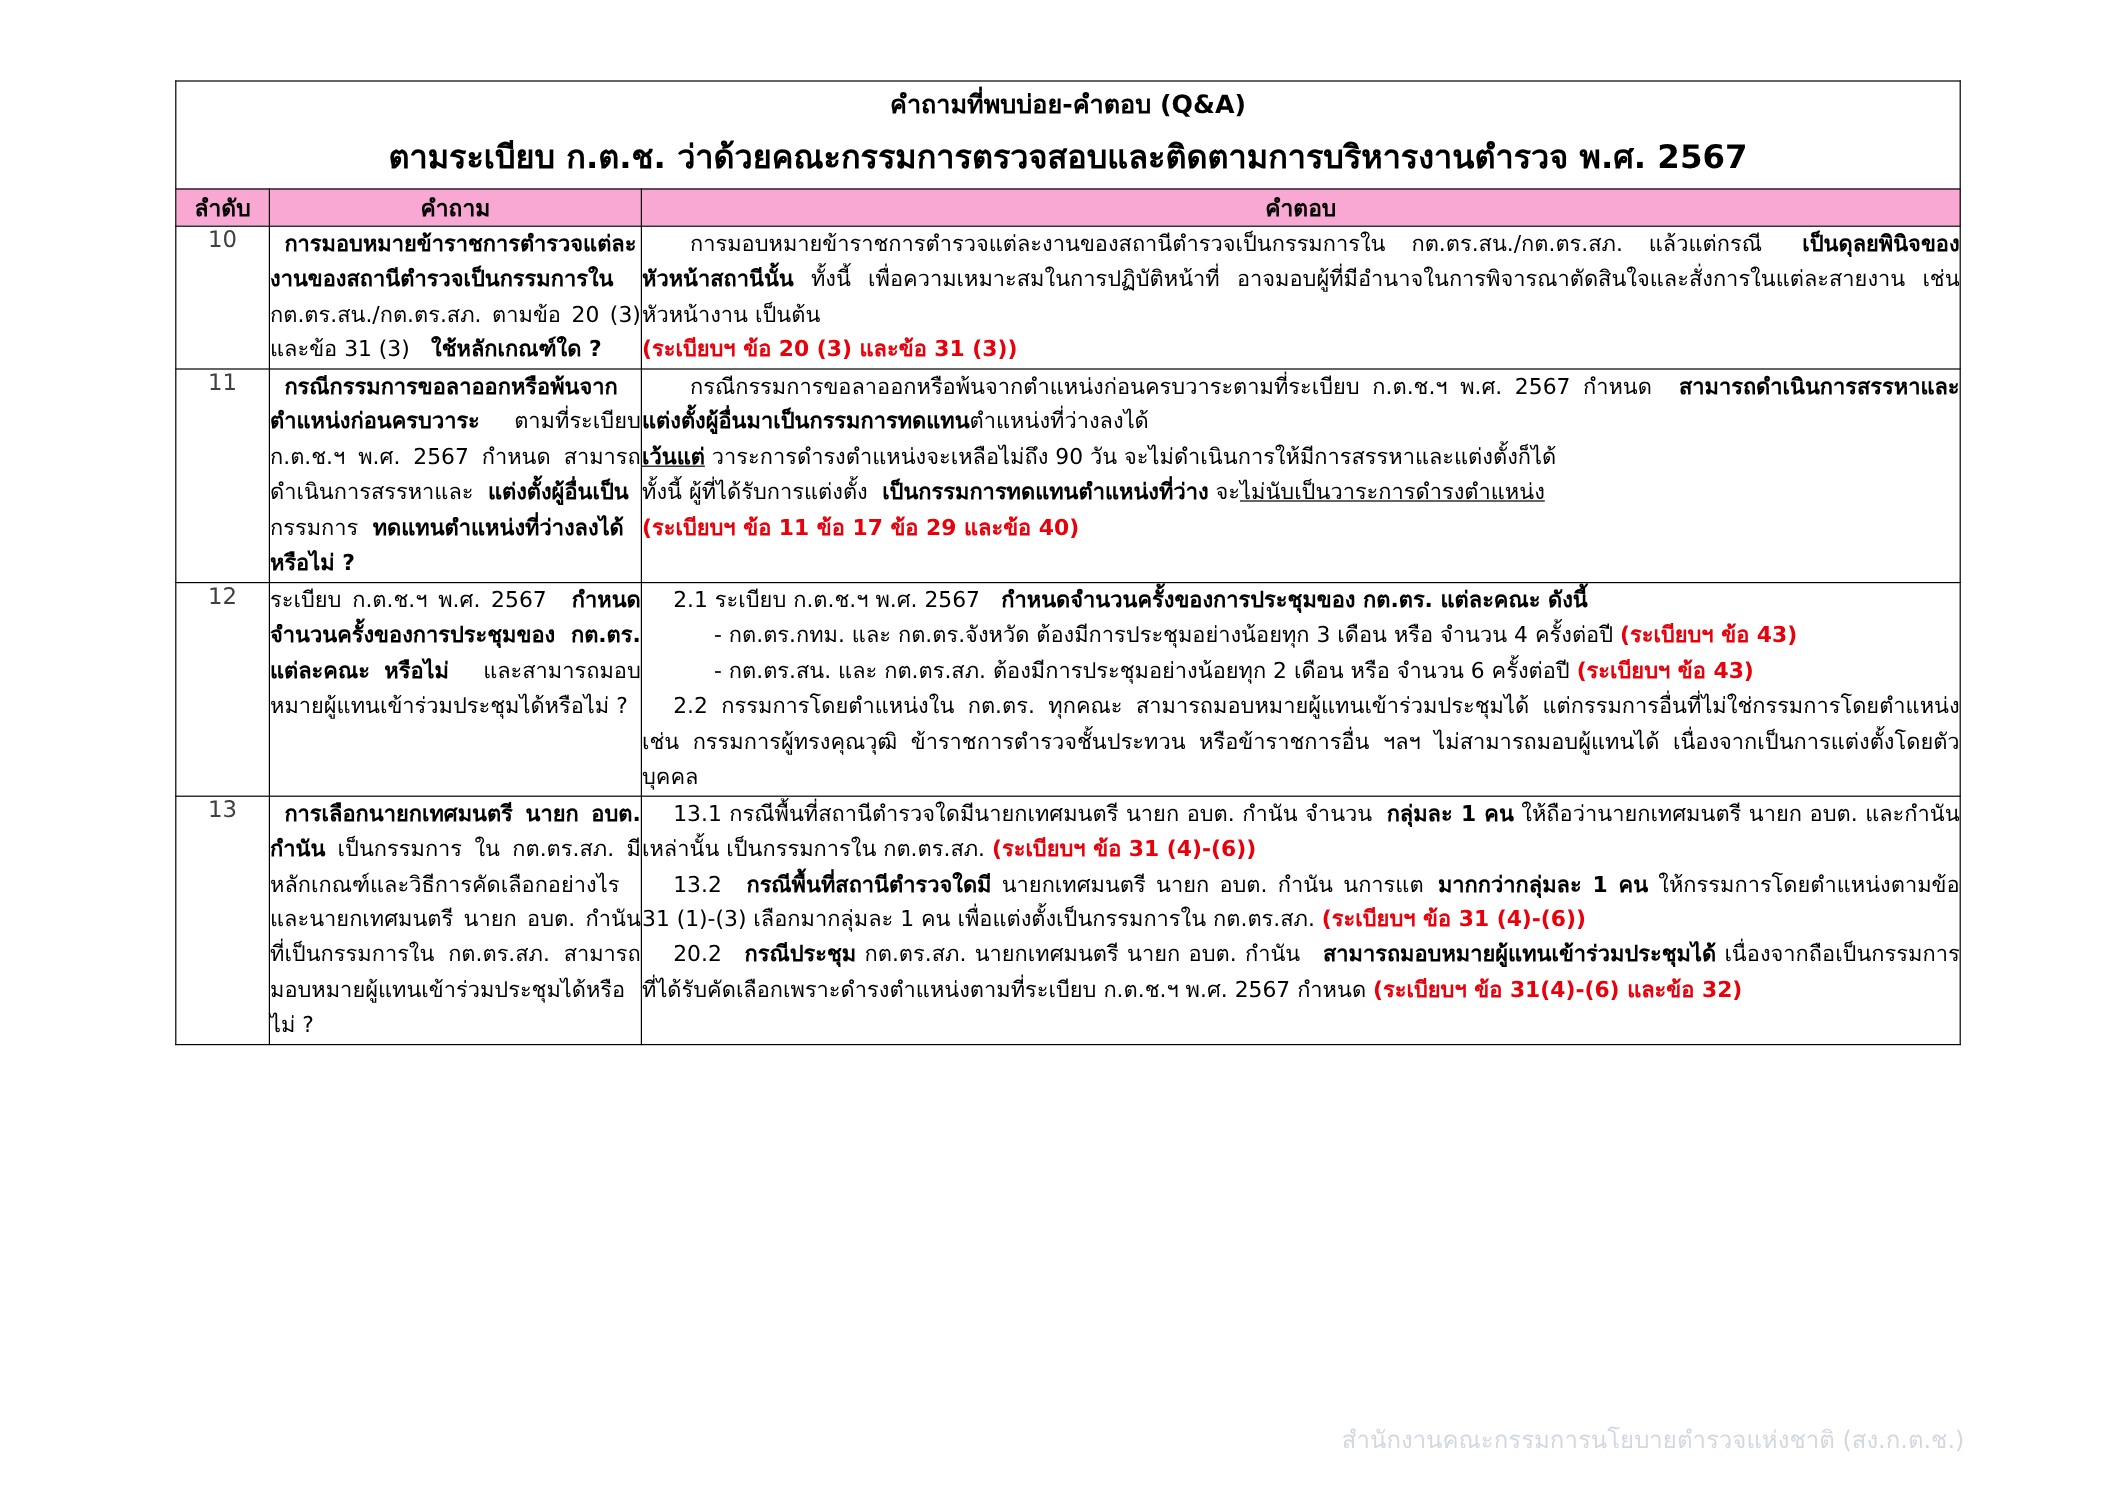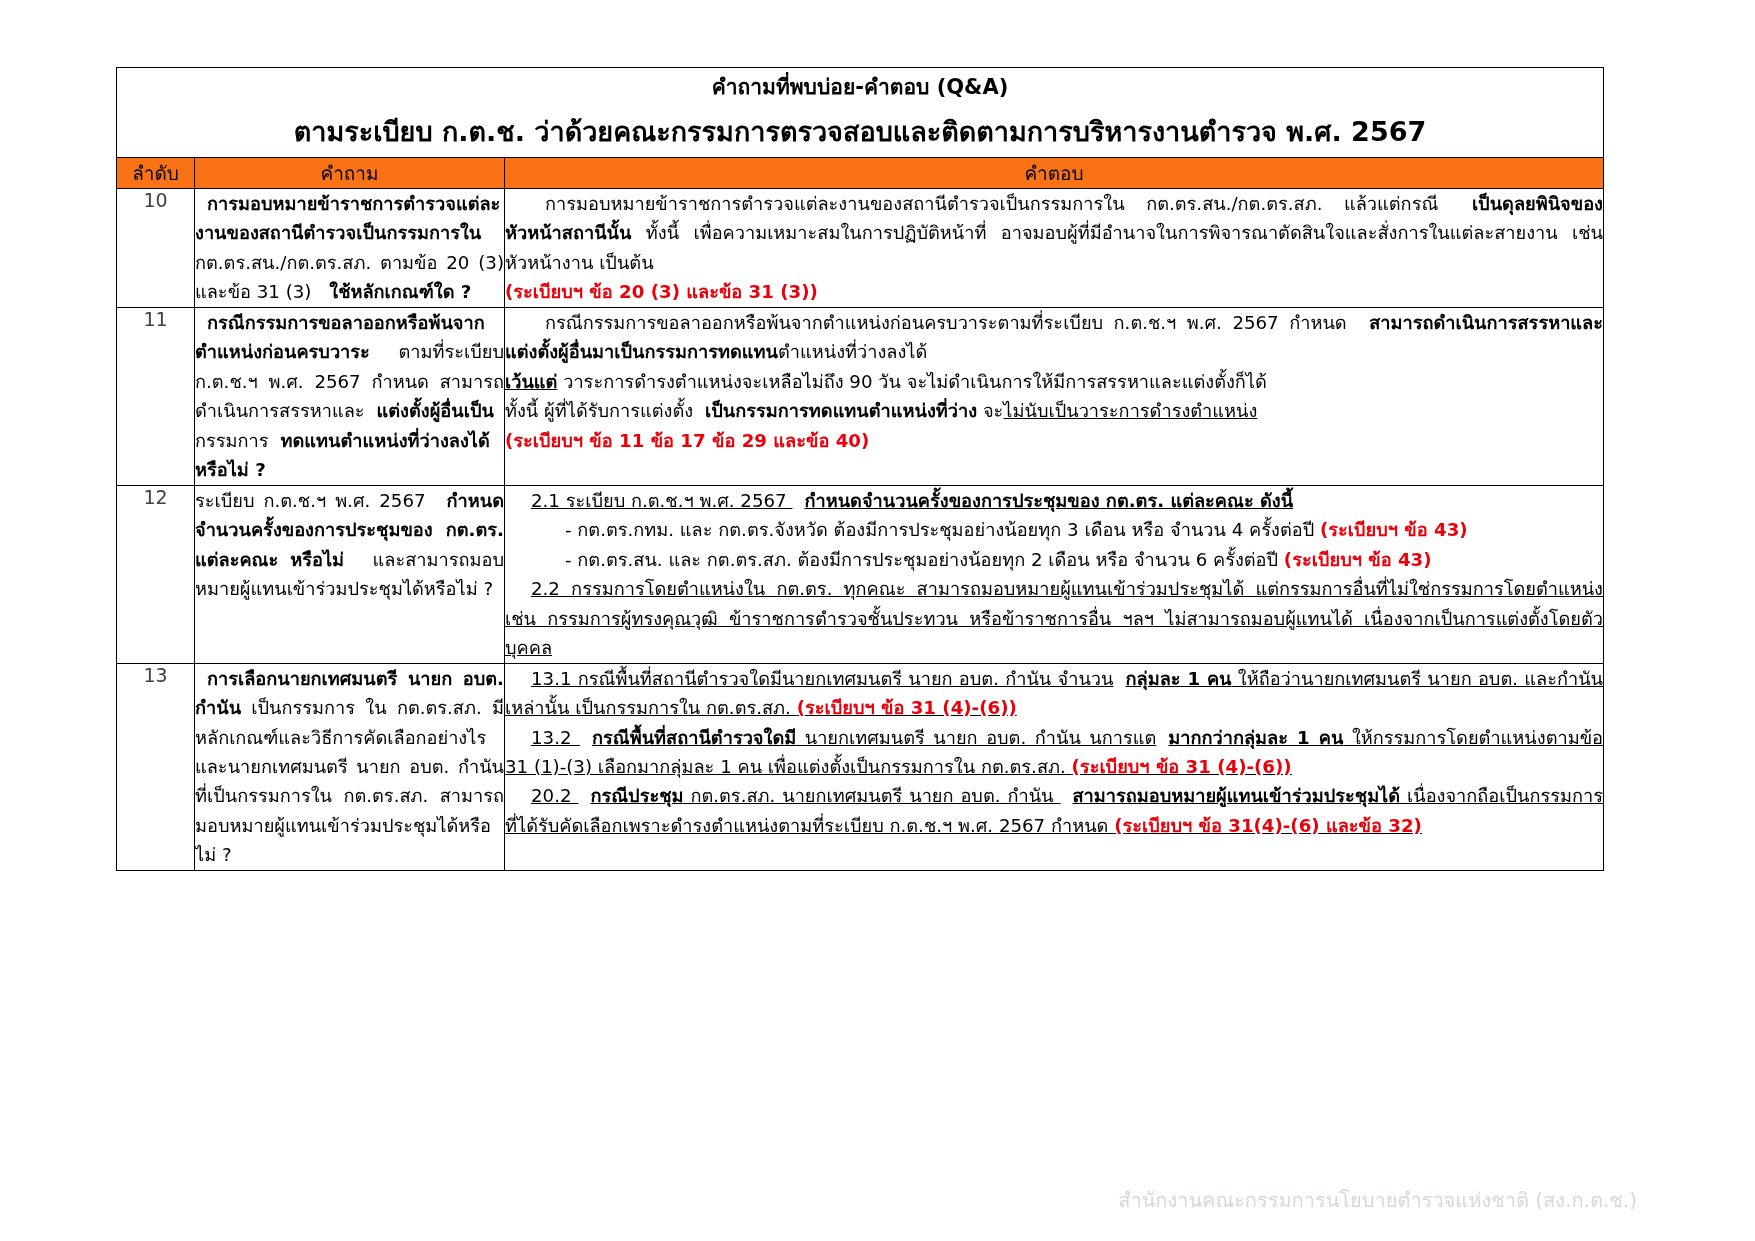--- a/index.html
+++ b/index.html
@@ -14,21 +14,21 @@
     overflow: hidden;
   }
   .page {
     position: relative;
     width: 1755px;
     height: 1241px;
     box-sizing: border-box;
   }
   table.qa {
     position: absolute;
-    left: 116px;
+    left: 146px;
     top: 67px;
     width: 1487px;
     border-collapse: collapse;
     table-layout: fixed;
   }
   table.qa td, table.qa th {
     border: 1.5px solid #000000;
     vertical-align: top;
     padding: 0;
   }
@@ -43,23 +43,23 @@
     line-height: 1.85;
     color: #000;
   }
   .title-line2 {
     font-size: 27px;
     font-weight: bold;
     line-height: 1.85;
     color: #000;
   }
   .head-cell {
-    background: #f97316;
+    background: #f9a8d4;
     text-align: center;
-    font-weight: normal;
+    font-weight: bold;
     font-size: 19px;
     padding: 7px 4px 9px 4px;
     color: #000;
   }
   .col-no   { width: 78px; }
   .col-q    { width: 310px; }
   .col-a    { width: 1099px; }
 
   td.no-cell {
     text-align: center;
@@ -80,21 +80,21 @@
     line-height: 1.62;
     padding: 12px 14px 14px 14px;
     color: #000;
     text-align: justify;
     text-justify: inter-word;
   }
   td.a-cell p, td.q-cell p {
     margin: 0;
   }
   .ind1 { text-indent: 40px; }
-  .ind2 { text-indent: 26px; text-decoration: underline; }
+  .ind2 { text-indent: 26px; }
   .ind3 { padding-left: 60px; }
   b, .b { font-weight: bold; margin-left: 12px; }
   .red { color: #e8000a; font-weight: bold; }
   .u { text-decoration: underline; }
   .ub { text-decoration: underline; font-weight: bold; }
   .footer-wm {
     position: absolute;
     right: 118px;
     bottom: 25px;
     font-size: 20px;

